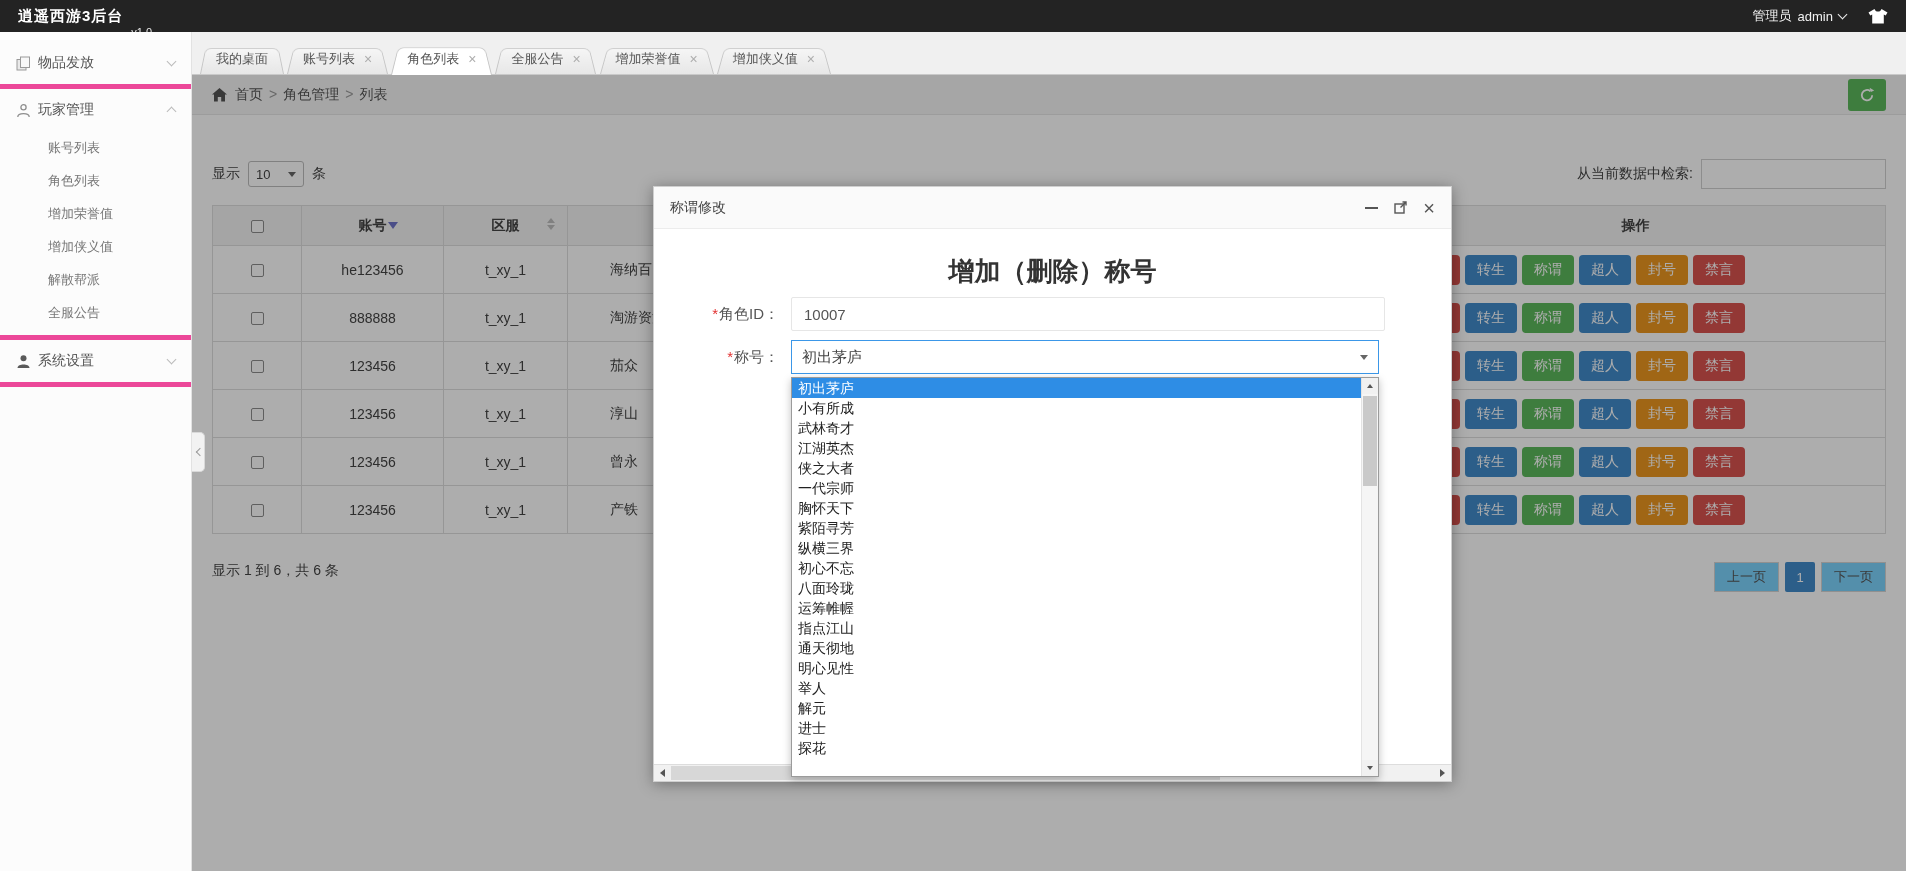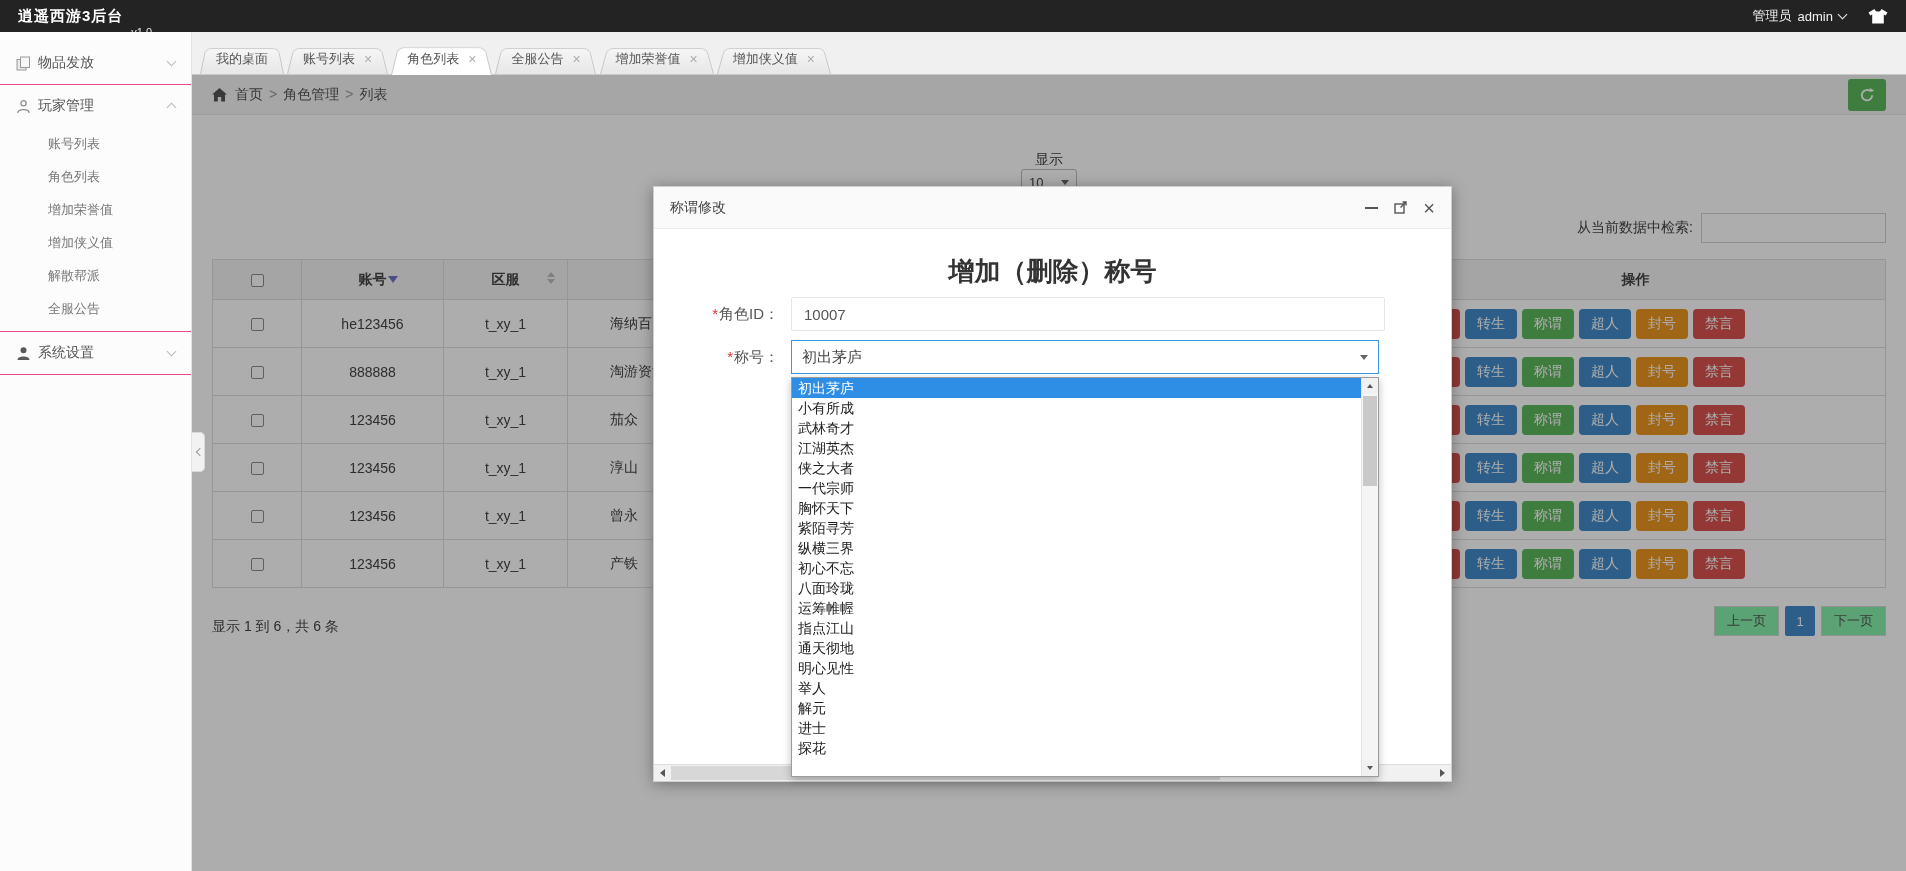--- a/index.html
+++ b/index.html
@@ -20,21 +20,21 @@
   .chev.left { transform:rotate(135deg); }
   .topbar .chev { border-color:#eee; }
   .shirt { margin-left:22px; display:flex; align-items:center; cursor:pointer; }
 
   
   .sidebar { position:absolute; left:0; top:32px; bottom:0; width:192px; background:#fcfcfc;
              border-right:1px solid #e2e2e2; padding-top:10px; z-index:20; }
   .side-top { height:42px; display:flex; align-items:center; padding:0 16px; font-size:14px; color:#555; cursor:pointer; }
   .side-top .icon { width:22px; display:flex; align-items:center; }
   .side-top .side-label { flex:1; }
-  .side-section { border-bottom:1px solid #ec4899; }
+  .side-section { border-bottom:5px solid #ec4899; }
   .side-sub-item { height:33px; line-height:33px; padding-left:48px; font-size:13px; color:#777; cursor:pointer; }
   .side-sub { padding-bottom:6px; }
 
   
   .collapse-handle { position:absolute; left:192px; top:432px; width:13px; height:40px; background:#f2f2f2;
                      border:1px solid #d9d9d9; border-left:none; border-radius:0 5px 5px 0;
                      display:flex; align-items:center; justify-content:center; z-index:6; cursor:pointer; }
   .collapse-handle .chev { border-color:#999; width:6px; height:6px; margin-left:3px; }
 
   
@@ -55,21 +55,21 @@
   .content-frame { position:absolute; left:0; right:0; top:43px; bottom:0; background:#fff; overflow:hidden; }
   .breadcrumb-bar { height:40px; background:#f5f5f5; border-bottom:1px solid #e6e6e6;
                     display:flex; align-items:center; padding:0 20px; font-size:14px; color:#555; }
   .crumb { margin:0 6px; cursor:pointer; }
   .crumb-sep { color:#999; }
   .bc-home { display:flex; align-items:center; margin-right:2px; }
   .refresh-btn { margin-left:auto; width:38px; height:32px; background:var(--refresh-green,#5cb85c);
                  border:none; border-radius:3px; display:flex; align-items:center; justify-content:center; cursor:pointer; }
 
   .content { padding:20px; }
-  .toolbar-row { display:flex; align-items:center; margin:16px 0 16px; font-size:14px; color:#444;flex-direction:column; }
+  .toolbar-row { display:flex; align-items:center; margin:24px 0 16px; font-size:14px; color:#444; }
   .page-size { width:56px; height:26px; border:1px solid #bdbdbd; border-radius:3px; background:#fff;
                display:inline-flex; align-items:center; padding:0 7px; margin:0 8px; cursor:pointer; font-size:13px; color:#444; }
   .tri { width:0; height:0; display:inline-block; }
   .tri.down  { border-left:4px solid transparent; border-right:4px solid transparent; border-top:5px solid #666; }
   .tri.up    { border-left:4px solid transparent; border-right:4px solid transparent; border-bottom:5px solid #666; }
   .tri.left  { border-top:4px solid transparent; border-bottom:4px solid transparent; border-right:5px solid #666; }
   .tri.right { border-top:4px solid transparent; border-bottom:4px solid transparent; border-left:5px solid #666; }
   .page-size .tri { margin-left:auto; }
   .search-area { margin-left:auto; display:flex; align-items:center; font-size:14px; color:#444; }
   .search-input { width:185px; height:30px; border:1px solid #d0d0d0; margin-left:8px; padding:0 8px; font-size:14px; }
@@ -82,23 +82,23 @@
   .sort-single { position:absolute; right:45px; top:16px; border-left:5px solid transparent; border-right:5px solid transparent; border-top:7px solid #6f74c9; width:0; height:0; }
   .sort-both { position:absolute; right:12px; top:12px; display:flex; flex-direction:column; gap:2px; }
   .sort-both i { display:block; width:0; height:0; }
   .sort-both .u { border-left:4px solid transparent; border-right:4px solid transparent; border-bottom:5px solid #bdbdbd; }
   .sort-both .d { border-left:4px solid transparent; border-right:4px solid transparent; border-top:5px solid #bdbdbd; }
   .checkbox { display:inline-block; width:13px; height:13px; border:1px solid #8d8d8d; background:#fdfdfd; border-radius:2px; cursor:pointer; vertical-align:middle; }
   .actions { display:flex; align-items:flex-start; gap:5px; padding-left:22px; }
   .abtn { width:52px; height:30px; border:none; border-radius:4px; color:#fff; font-size:14px; cursor:pointer;
           font-family:inherit; flex:none; }
 
-  .summary-row { display:flex; align-items:flex-end; margin-top:18px; font-size:14px; color:#444; width:1674px; }
+  .summary-row { display:flex; align-items:flex-start; margin-top:28px; font-size:14px; color:#444; width:1674px; }
   .pagination { margin-left:auto; display:flex; align-items:center; gap:6px; }
-  .pg-btn { height:30px; padding:0 12px; border:1px solid #d5d5d5; background:#86efac; color:#555; font-size:13px; cursor:pointer; font-family:inherit; }
+  .pg-btn { height:30px; padding:0 12px; border:1px solid #d5d5d5; background:#7dd3fc; color:#555; font-size:13px; cursor:pointer; font-family:inherit; }
   .pg-current { width:30px; height:30px; background:var(--pg-active,#428bca); color:#fff; font-size:13px;
                 display:flex; align-items:center; justify-content:center; border-radius:2px; cursor:pointer; }
 
   .overlay { position:absolute; inset:0; background:rgba(0,0,0,0.32); z-index:5; }
 
   
   .modal { position:absolute; left:653px; top:186px; width:799px; height:596px; background:#fff;
            border:1px solid #cfcfcf; box-shadow:0 2px 14px rgba(0,0,0,0.35); z-index:10; }
   .modal-titlebar { height:42px; background:#fafafa; border-bottom:1px solid #ececec; display:flex;
                     align-items:center; padding:0 16px; font-size:14px; color:#444; cursor:move; }

